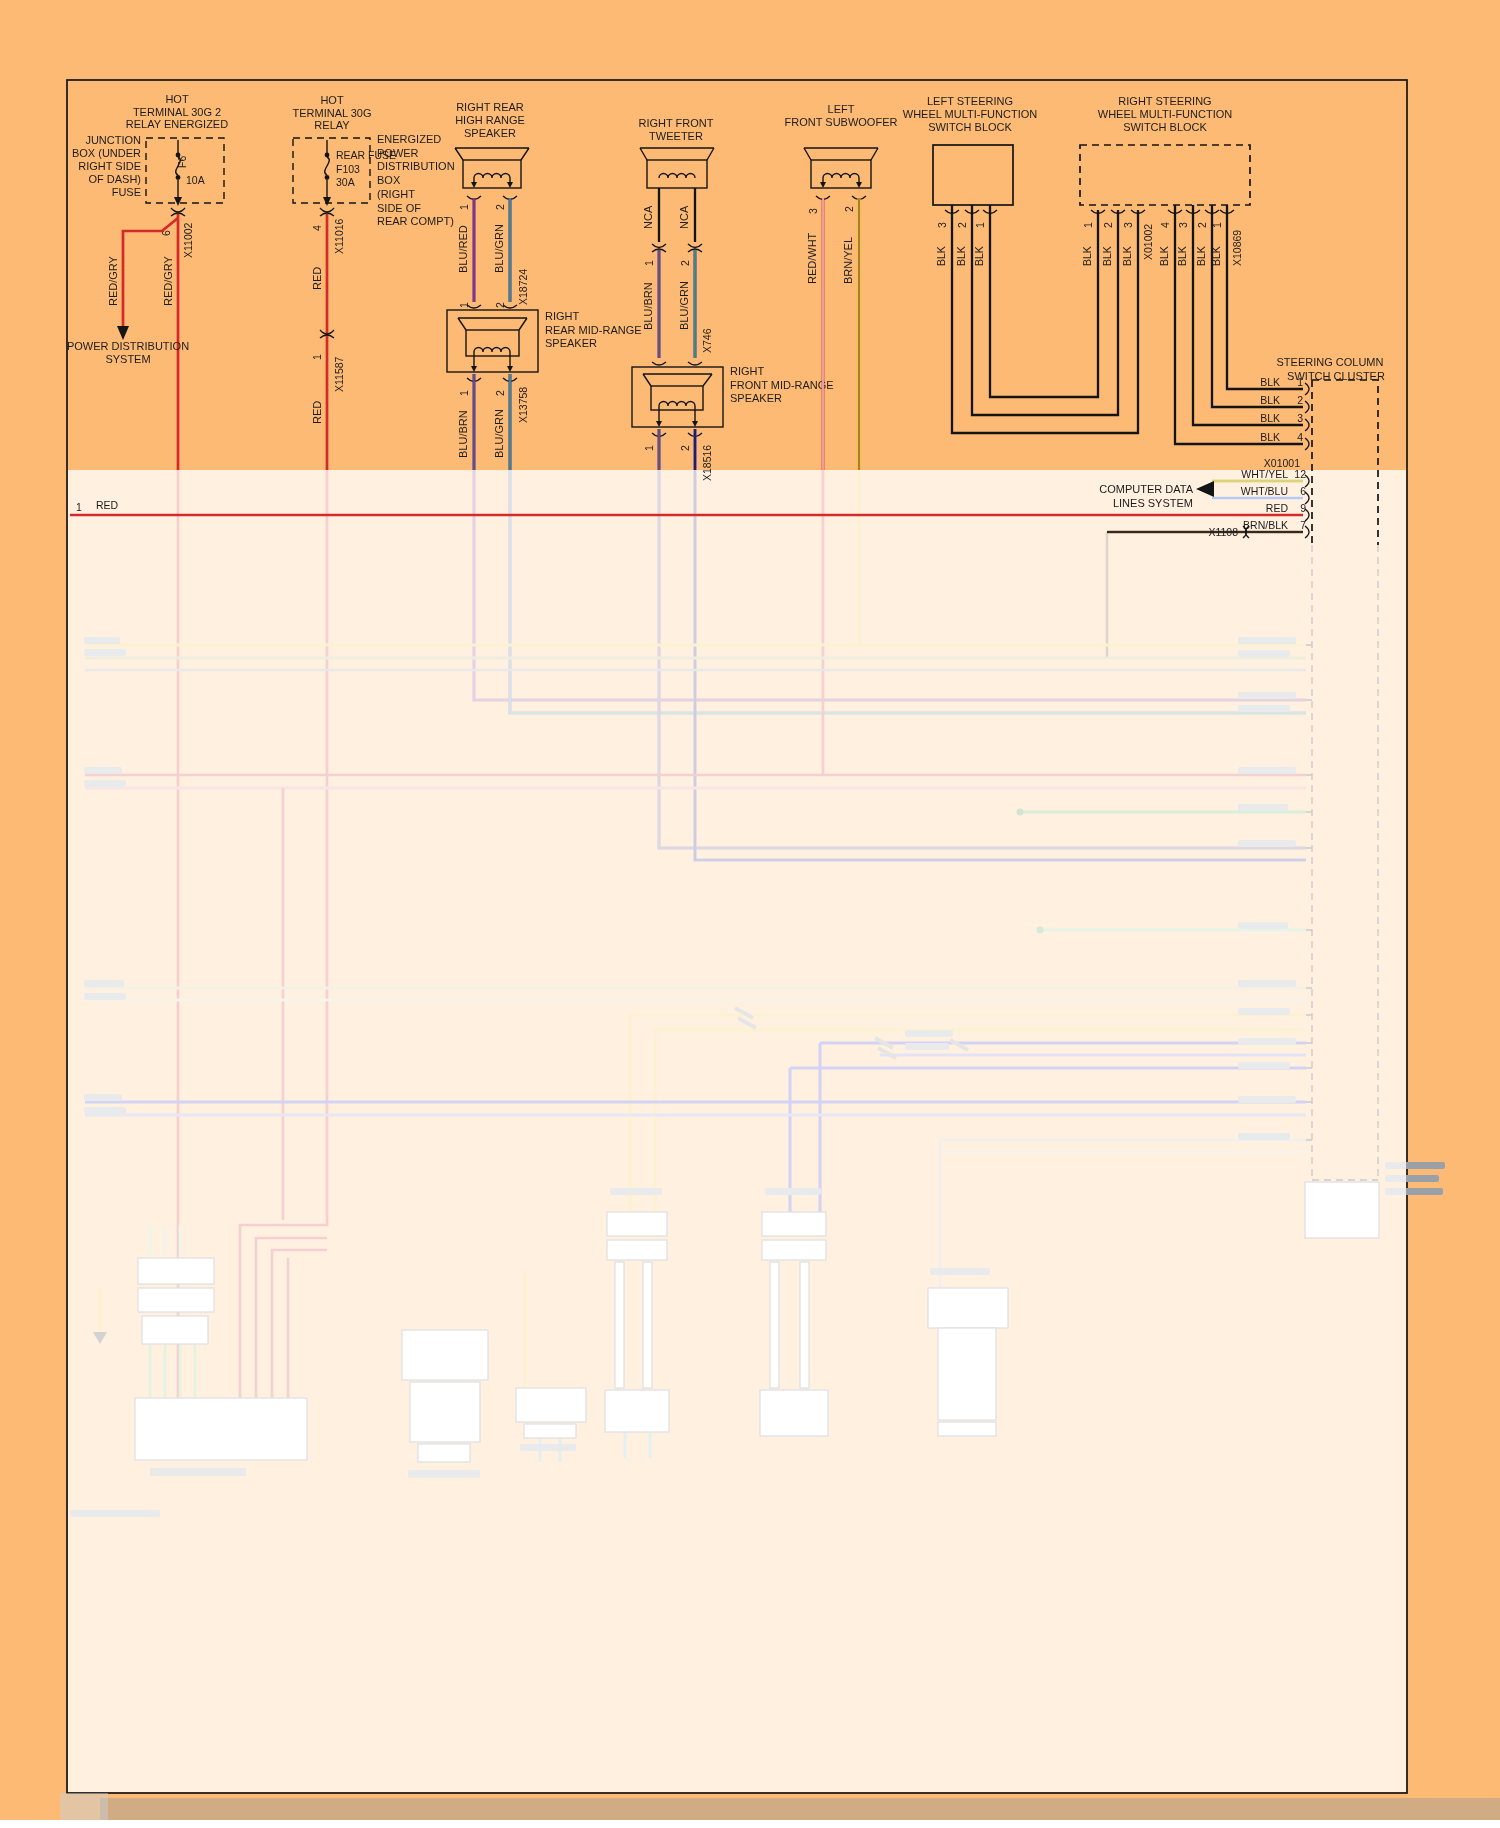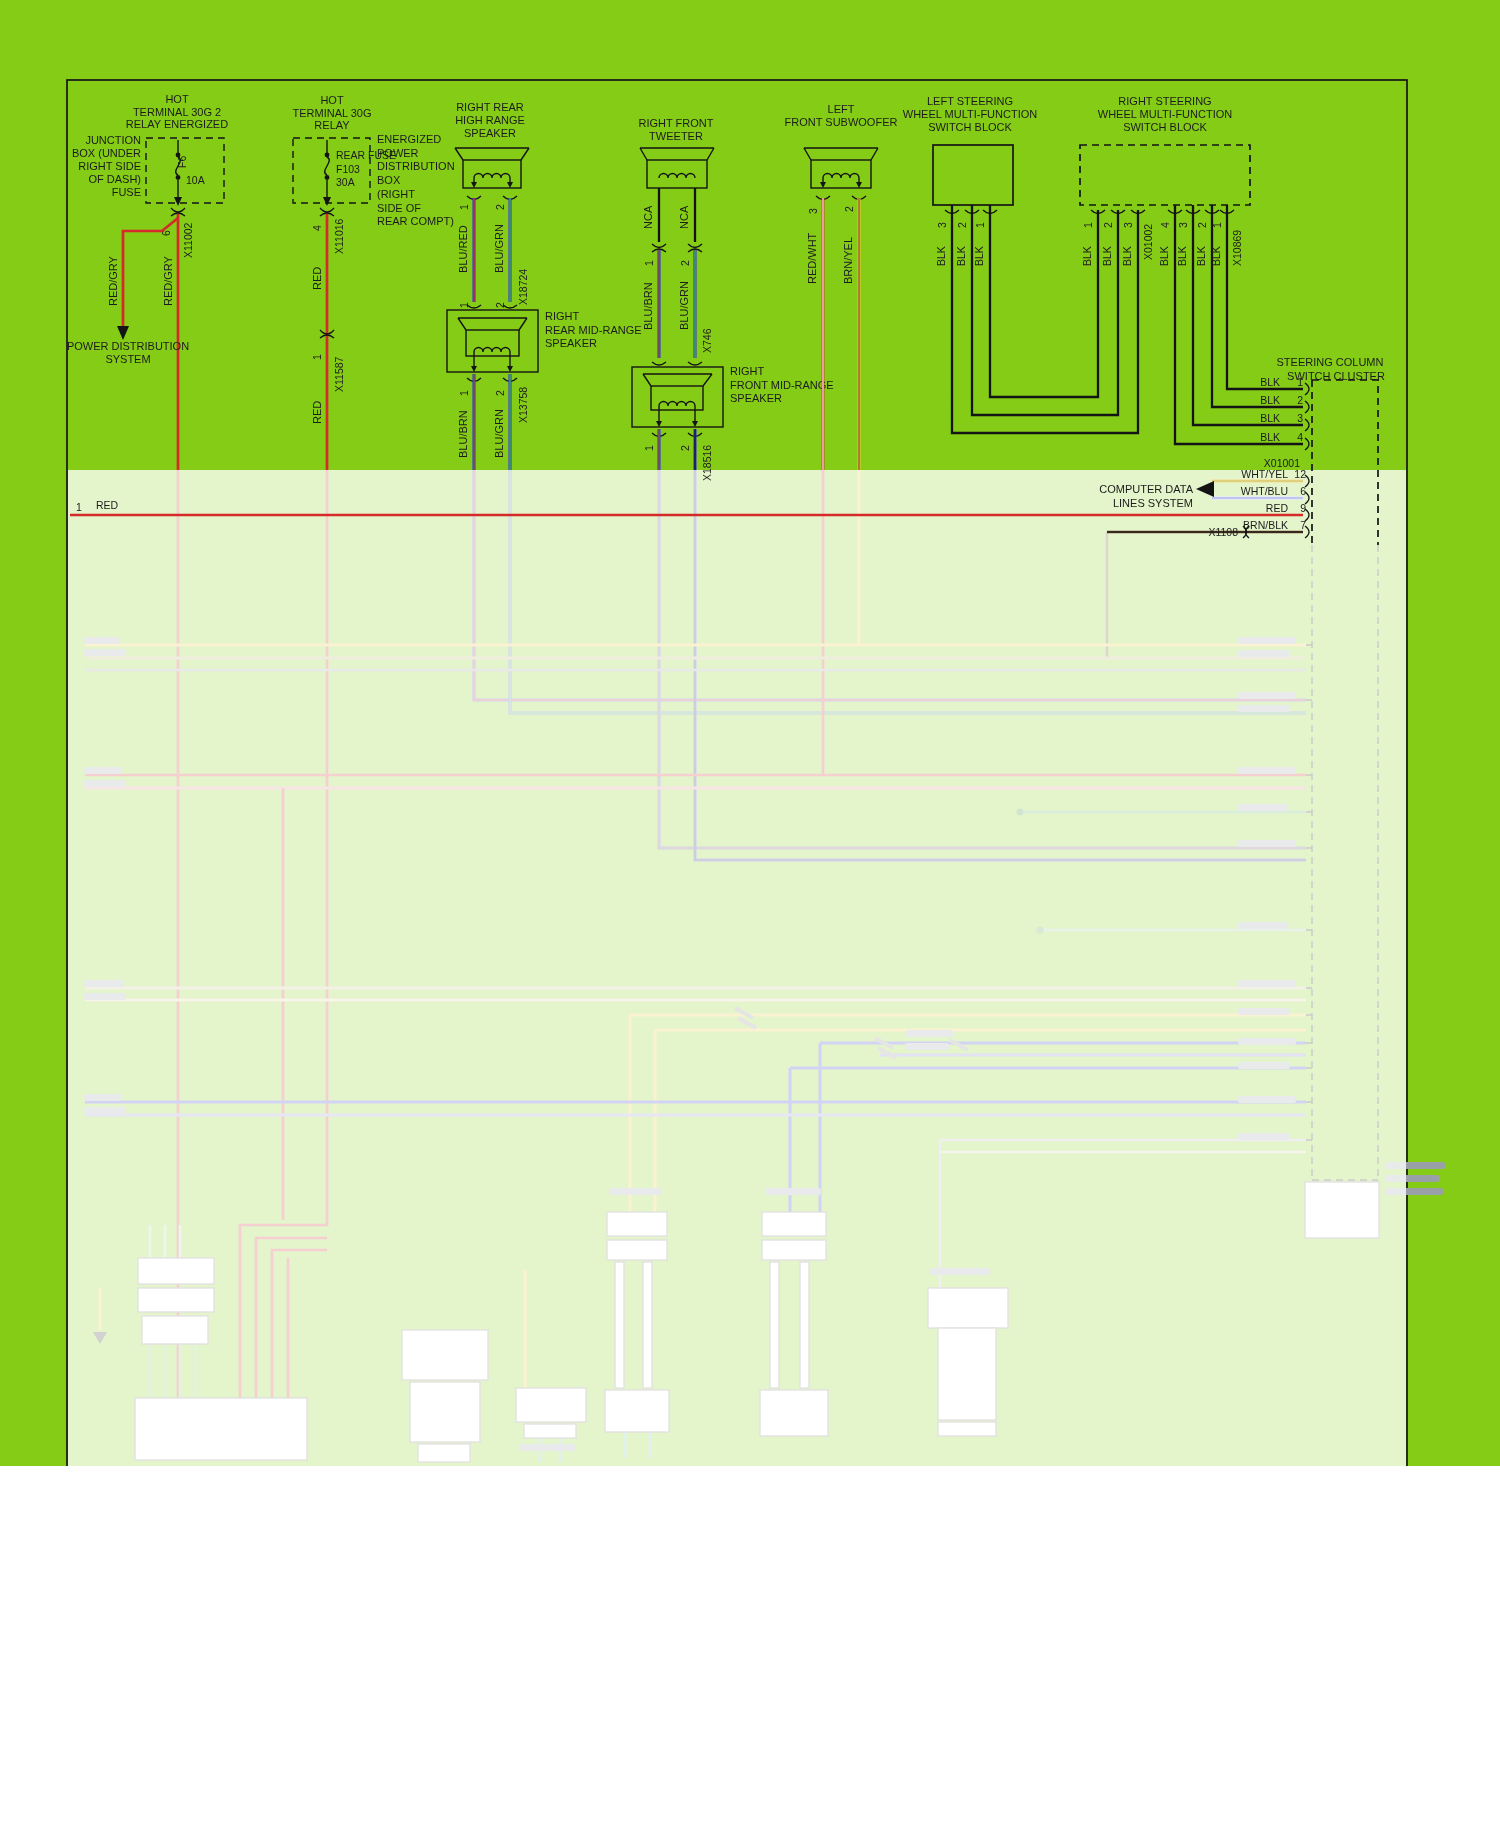--- a/index.html
+++ b/index.html
@@ -1,16 +1,16 @@
 <!DOCTYPE html>
 <html><head>
 <meta charset="utf-8">
 <style>
   html,body{margin:0;padding:0;background:#fff;}
-  .page{width:1500px;height:1466px;position:relative;background:#84cc16;}
+  .page{width:1500px;height:1820px;position:relative;background:#fdba74;}
   svg{display:block;}
   text{font-family:"Liberation Sans","DejaVu Sans",sans-serif;fill:#1c1c1c;}
   .t{font-size:11px;}
   .ts{font-size:10.5px;}
   .tc{text-anchor:middle;}
   .te{text-anchor:end;}
   .ln{stroke:#141414;stroke-width:1.4;fill:none;}
   .bx{stroke:#141414;stroke-width:1.7;fill:none;}
   .dsh{stroke-dasharray:7 5;}
   .wk{stroke:#141414;stroke-width:2.3;fill:none;}

